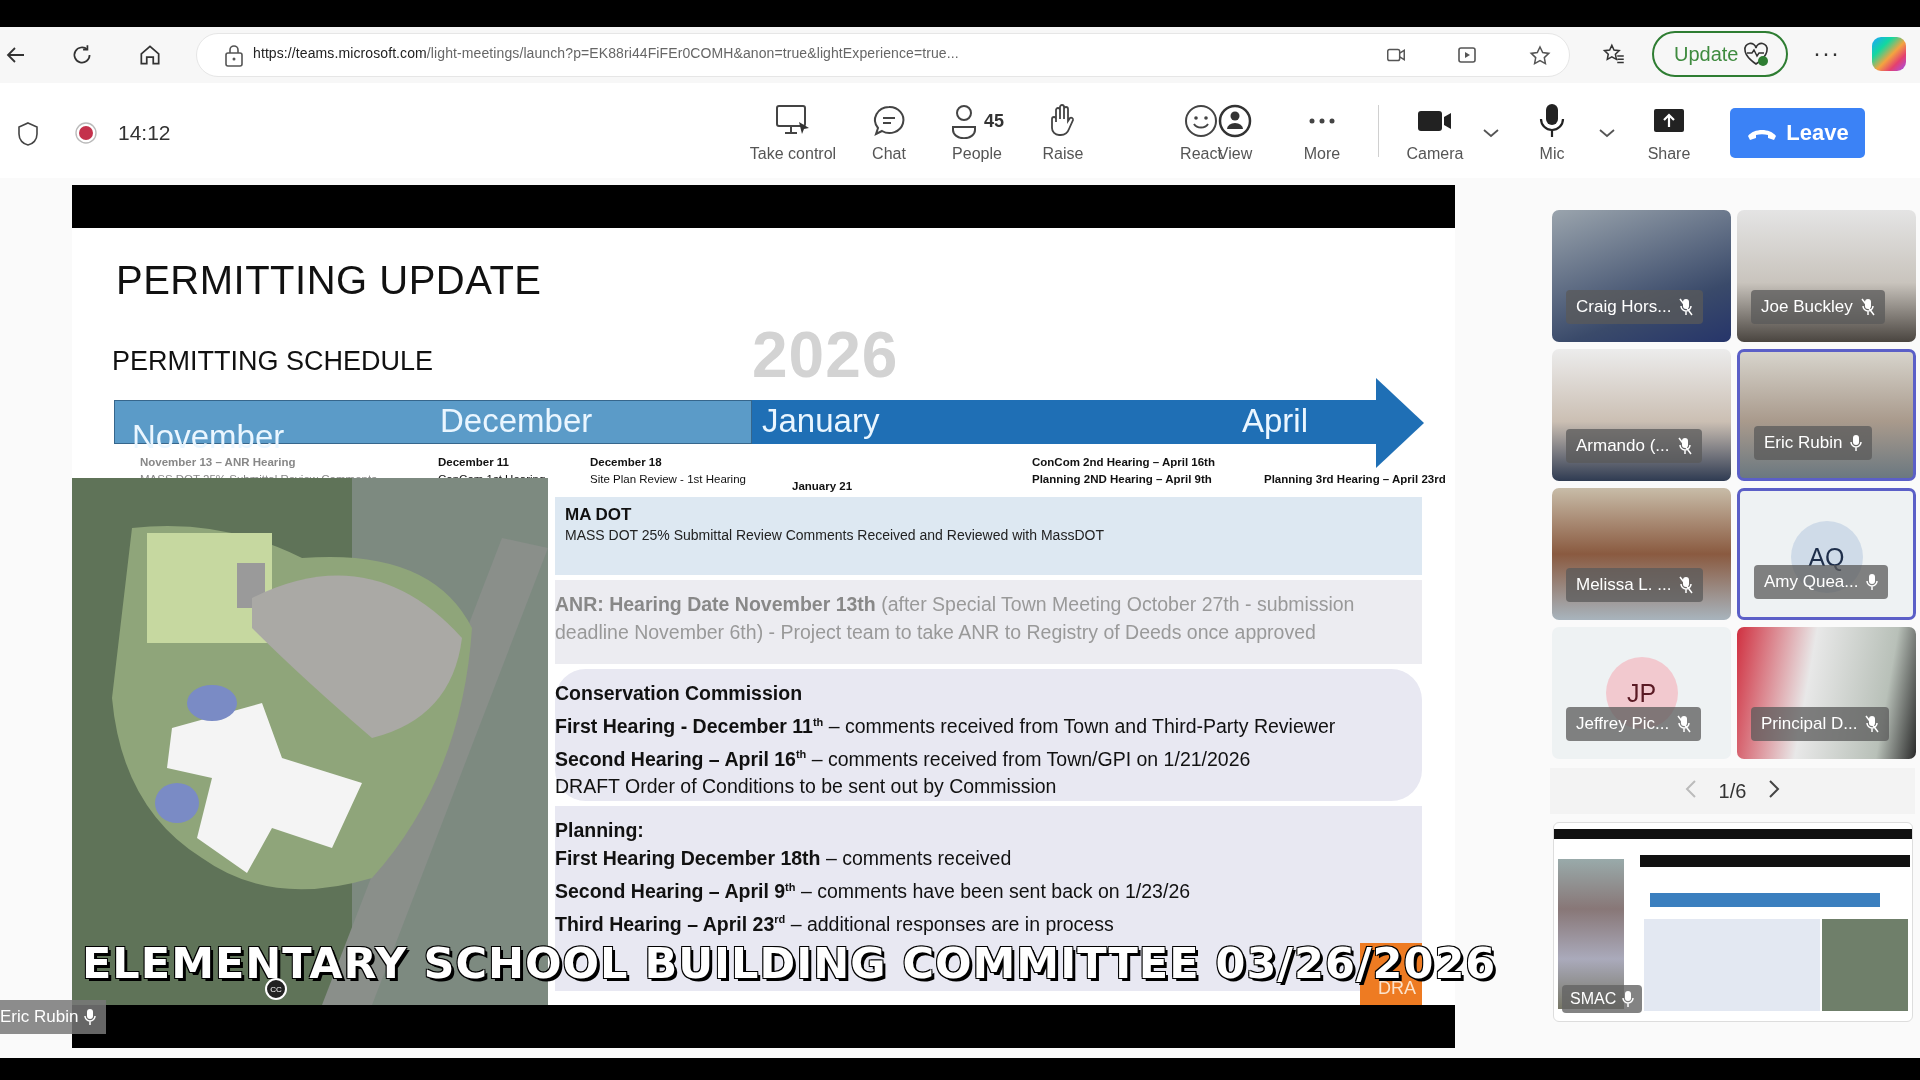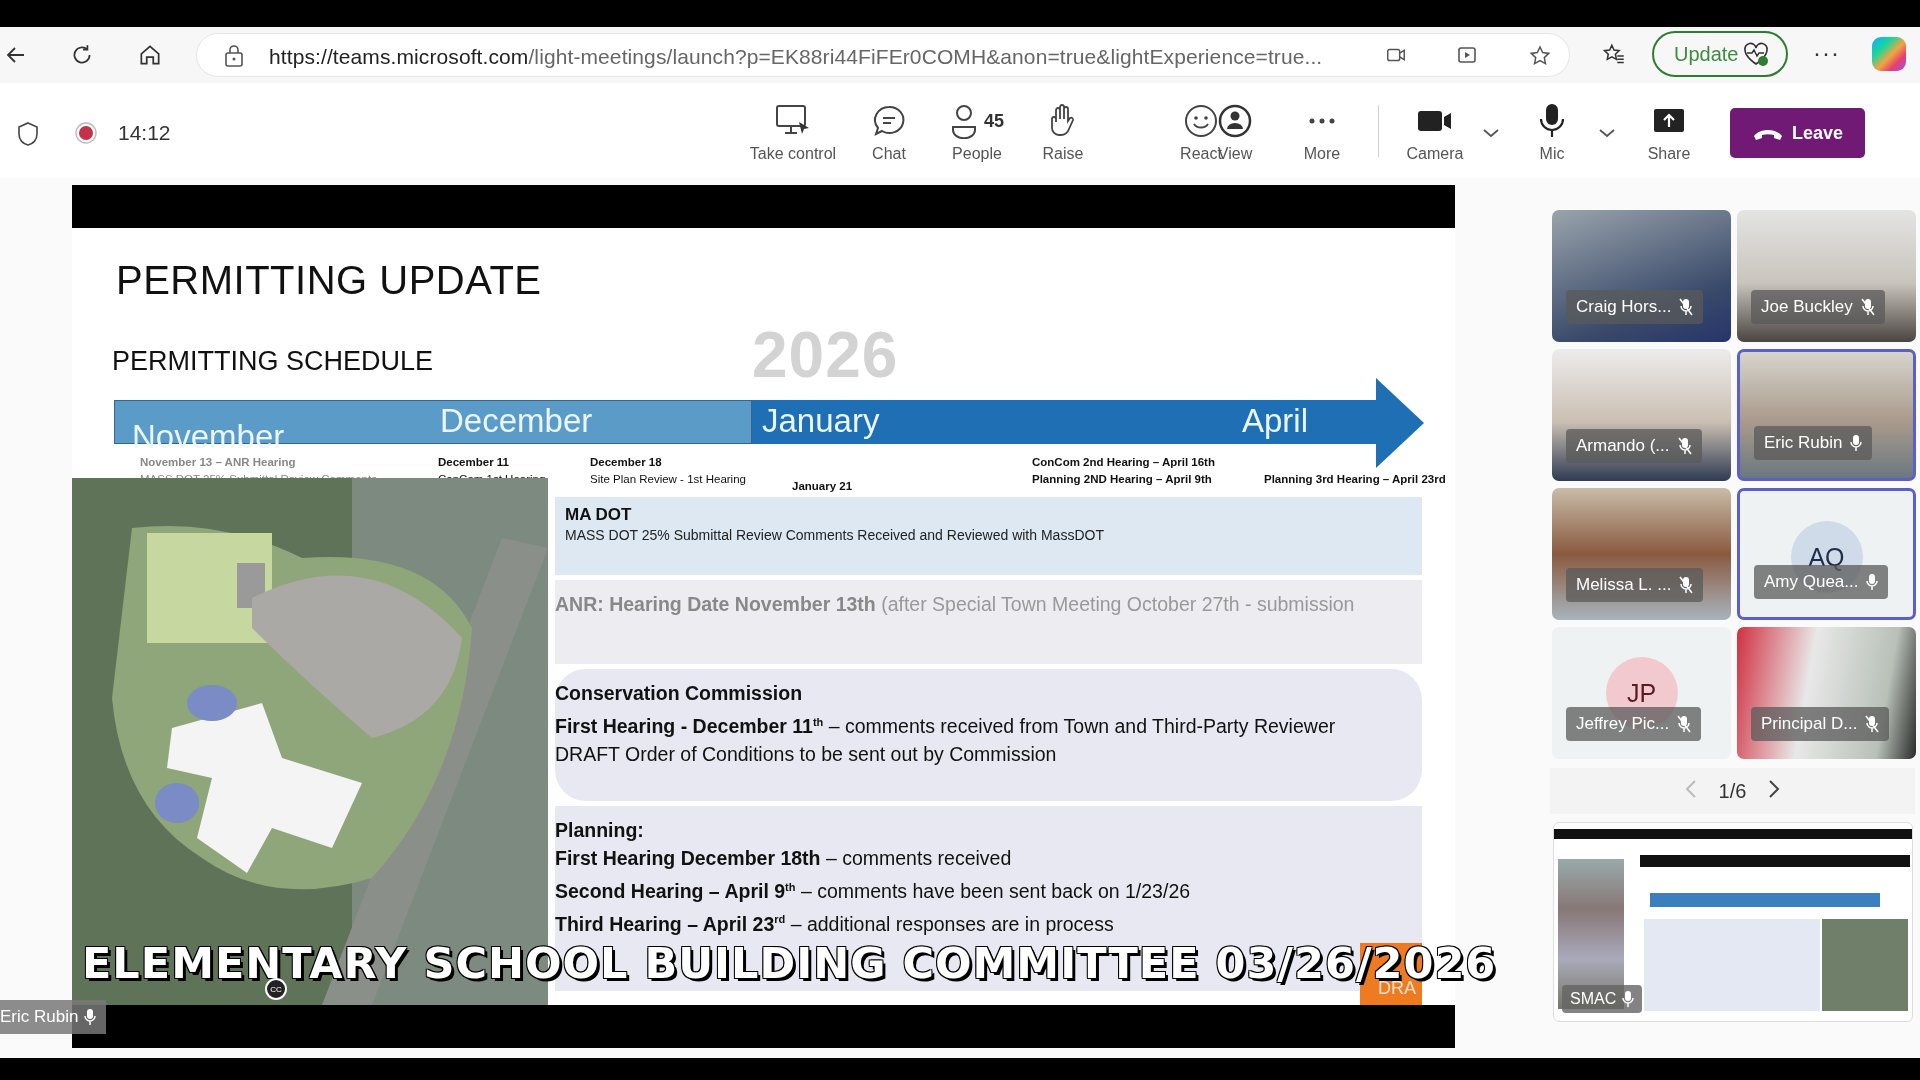--- a/index.html
+++ b/index.html
@@ -2,37 +2,37 @@
 <html><head>
 <meta charset="utf-8">
 <style>
   * { box-sizing: border-box; margin: 0; padding: 0; }
   html, body { width: 1920px; height: 1080px; overflow: hidden; background: #000; font-family: "Liberation Sans", sans-serif; }
   .topblack { position: absolute; left: 0; top: 0; width: 1920px; height: 27px; background: #000; }
   .browser { position: absolute; left: 0; top: 27px; width: 1920px; height: 56px; background: #f7f7f7; display: flex; align-items: center; }
   .nav-btn { position: absolute; top: 12px; width: 32px; height: 32px; display: flex; align-items: center; justify-content: center; color: #333; font-size: 24px; }
   .urlbox { position: absolute; left: 196px; top: 6px; width: 1374px; height: 44px; border-radius: 22px; background: #fff; border: 1px solid #e6e6e6; display: flex; align-items: center; }
   .url-lock { position: absolute; left: 26px; top: 10px; width: 22px; height: 24px; }
-  .url-text { position: absolute; left: 72px; top: 11px; font-size: 21px; color: #666; white-space: nowrap; letter-spacing: 0.1px; }
+  .url-text { position: absolute; left: 56px; top: 11px; font-size: 14px; color: #666; white-space: nowrap; letter-spacing: 0.1px; }
   .url-text b { color: #222; font-weight: normal; }
   .url-ic { position: absolute; top: 10px; width: 26px; height: 26px; color: #555; font-size: 22px; text-align: center; line-height: 26px; }
   .update-btn { position: absolute; left: 1652px; top: 4px; width: 136px; height: 46px; border: 2px solid #2e7d32; border-radius: 23px; color: #3f8b3f; font-size: 20px; display: flex; align-items: center; padding-left: 20px; }
   .update-btn .heart { position: absolute; right: 16px; top: 8px; width: 28px; height: 26px; }
   .more-dots { position: absolute; left: 1813px; top: 12px; font-size: 24px; color: #333; letter-spacing: 1px; }
   .copilot { position: absolute; left: 1872px; top: 10px; width: 34px; height: 34px; border-radius: 9px; background: linear-gradient(135deg,#1fa2ff 0%, #12d8a0 30%, #f4a340 55%, #e4406f 75%, #a050f0 100%); }
 
   .teams-bar { position: absolute; left: 0; top: 83px; width: 1920px; height: 95px; background: #fff; }
   .tb-left-ic { position: absolute; top: 38px; }
   .clock { position: absolute; left: 118px; top: 38px; font-size: 21px; color: #333; }
   .tool { position: absolute; top: 18px; width: 90px; text-align: center; color: #444; }
   .tool .ic { height: 40px; display: flex; align-items: center; justify-content: center; }
   .tool .lbl { font-size: 16px; color: #555; margin-top: 4px; }
   .sep { position: absolute; left: 1378px; top: 22px; width: 1px; height: 52px; background: #d0d0d0; }
   .chev { position: absolute; top: 40px; color: #555; font-size: 18px; }
-  .leave { position: absolute; left: 1730px; top: 25px; width: 135px; height: 50px; border-radius: 5px; background: #701a75; color: #fff; font-size: 18px; font-weight: bold; display: flex; align-items: center; justify-content: center; gap: 8px; }
+  .leave { position: absolute; left: 1730px; top: 25px; width: 135px; height: 50px; border-radius: 5px; background: #3b82f6; color: #fff; font-size: 22px; font-weight: bold; display: flex; align-items: center; justify-content: center; gap: 8px; }
 
   .stage { position: absolute; left: 0; top: 178px; width: 1920px; height: 880px; background: #fafafa; }
   .slide-bar-top { position: absolute; left: 72px; top: 185px; width: 1383px; height: 43px; background: #000; }
   .slide { position: absolute; left: 72px; top: 228px; width: 1383px; height: 777px; background: #fff; overflow: hidden; }
   .slide-bar-bot { position: absolute; left: 72px; top: 1005px; width: 1383px; height: 43px; background: #000; }
   .slide-title { position: absolute; left: 44px; top: 30px; font-size: 40px; color: #111; letter-spacing: 0.5px; }
   .sched-title { position: absolute; left: 40px; top: 118px; font-size: 27px; color: #111; }
   .year { position: absolute; left: 680px; top: 90px; font-size: 64px; font-weight: bold; color: #d3d3d3; letter-spacing: 1px; }
   .timeline { position: absolute; left: 42px; top: 150px; width: 1316px; height: 90px; }
   .tl-light { position: absolute; left: 0; top: 22px; width: 638px; height: 44px; background: #5b9bc8; border: 1px solid #36668c; }
@@ -314,24 +314,26 @@
       <ellipse cx="105" cy="325" rx="22" ry="20" fill="#7a8bc5"></ellipse>
     </svg>
   </div>
 
   <div class="sec sec1">
     <div class="h">MA DOT</div>
     <div class="s">MASS DOT 25% Submittal Review Comments Received and Reviewed with MassDOT</div>
   </div>
   <div class="sec sec2">
     <div class="p"><b>ANR: Hearing Date November 13th</b><span> (after Special Town Meeting October 27th - submission</span></div>
+    <div class="p">deadline November 6th) - Project team to take ANR to Registry of Deeds once approved</div>
   </div>
   <div class="sec sec3">
     <div class="p"><b>Conservation Commission</b></div>
     <div class="p"><b>First Hearing - December 11</b><b><sup>th</sup></b><span> – comments received from Town and Third-Party Reviewer</span></div>
+    <div class="p"><b>Second Hearing – April 16</b><b><sup>th</sup></b><span> – comments received from Town/GPI  on 1/21/2026</span></div>
     <div class="p">DRAFT Order of Conditions to be sent out by Commission</div>
   </div>
   <div class="sec sec4">
     <div class="p"><b>Planning:</b></div>
     <div class="p"><b>First Hearing December 18th</b><span> – comments received</span></div>
     <div class="p"><b>Second Hearing – April 9</b><b><sup>th</sup></b><span> – comments have been sent back on 1/23/26</span></div>
     <div class="p"><b>Third Hearing – April 23</b><b><sup>rd</sup></b><span> – additional responses are in process</span></div>
   </div>
   <div class="dra">DRA</div>
 </div>

